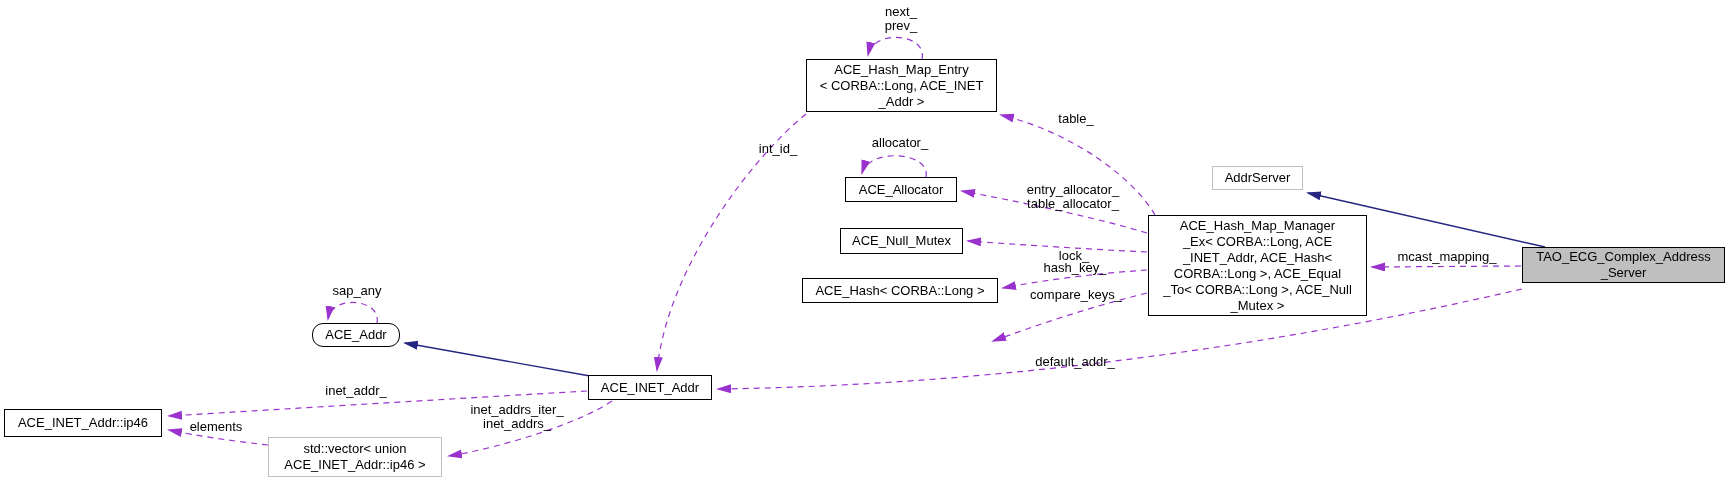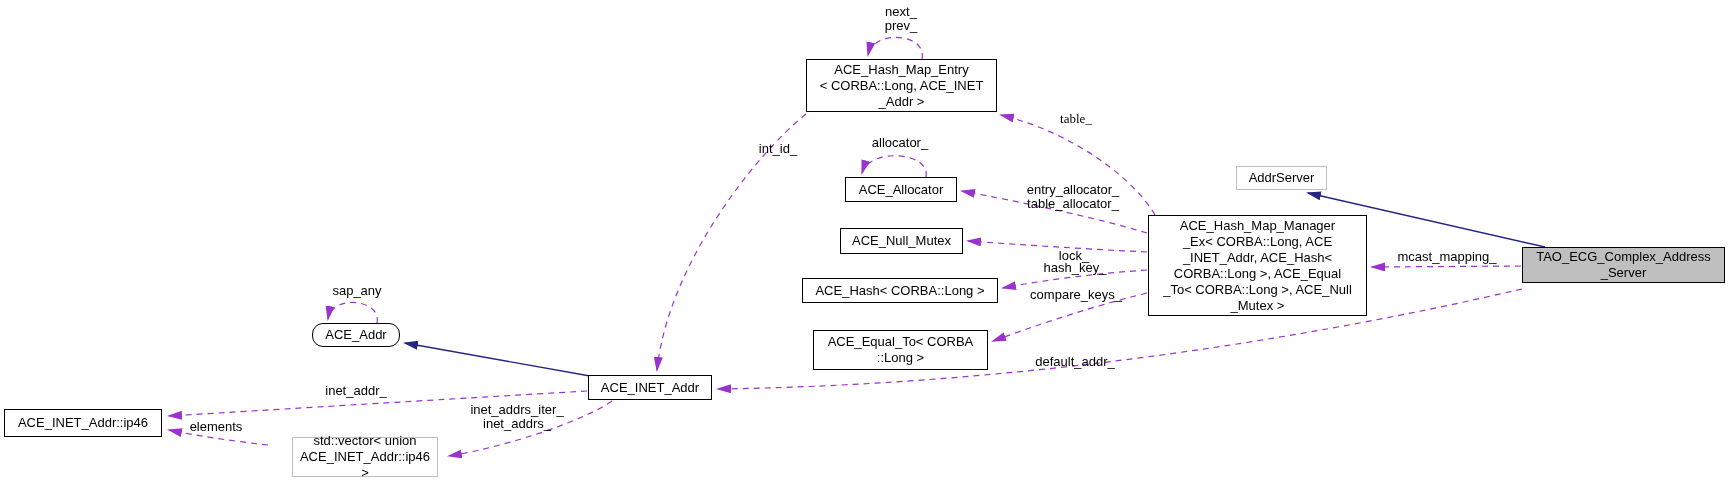--- a/index.html
+++ b/index.html
@@ -17,21 +17,21 @@
     position:absolute;
     box-sizing:border-box;
     background:var(--node-fill,#fff);
     border:1px solid var(--node-border,#000);
     display:flex;align-items:center;justify-content:center;
     text-align:center;
     white-space:pre-line;
     line-height:16px;
     padding:1px 4px;
   }
-  .node.external{border-color:var(--external-node-border,#bfbfbf);margin-left:24px;}
+  .node.external{border-color:var(--external-node-border,#bfbfbf);}
   .node.current{background:var(--current-node-fill,#bfbfbf);border-width:1.5px;}
   .edge-label{
     position:absolute;
     transform:translate(-50%,-50%);
     white-space:pre-line;
     text-align:center;
     line-height:14px;
     pointer-events:none;
   }
   .usage-edge{stroke:var(--usage-edge,#9a32cd);stroke-width:1.2;fill:none;stroke-dasharray:6 5;}
@@ -74,47 +74,45 @@
   <div class="node" style="left:806px;top:59px;width:191px;height:53px;">ACE_Hash_Map_Entry
 &lt; CORBA::Long, ACE_INET
 _Addr &gt;</div>
 
   <div class="node" style="left:845px;top:177px;width:112px;height:25px;">ACE_Allocator</div>
 
   <div class="node" style="left:840px;top:228px;width:123px;height:26px;">ACE_Null_Mutex</div>
 
   <div class="node" style="left:802px;top:278px;width:196px;height:25px;">ACE_Hash&lt; CORBA::Long &gt;</div>
 
-  <div class="node" style="left:813px;top:330px;width:175px;height:40px;">ACE_Equal_To&lt; CORBA
-::Long &gt;</div>
 
   <div class="node external" style="left:1212px;top:166px;width:91px;height:24px;">AddrServer</div>
 
   <div class="node" style="left:1148px;top:215px;width:219px;height:101px;">ACE_Hash_Map_Manager
 _Ex&lt; CORBA::Long, ACE
 _INET_Addr, ACE_Hash&lt;
 CORBA::Long &gt;, ACE_Equal
 _To&lt; CORBA::Long &gt;, ACE_Null
 _Mutex &gt;</div>
 
   <div class="node current" style="left:1522px;top:247px;width:203px;height:36px;">TAO_ECG_Complex_Address
 _Server</div>
 
   <div class="node" style="left:312px;top:323px;width:88px;height:24px;border-radius:11px;">ACE_Addr</div>
 
   <div class="node" style="left:588px;top:375px;width:124px;height:25px;">ACE_INET_Addr</div>
 
   <div class="node" style="left:4px;top:409px;width:158px;height:28px;">ACE_INET_Addr::ip46</div>
 
-  <div class="node external" style="left:268px;top:437px;width:146px;height:40px;">std::vector&lt; union
+  <div class="node external" style="left:268px;top:437px;width:174px;height:40px;">std::vector&lt; union
 ACE_INET_Addr::ip46 &gt;</div>
 
   <div class="edge-label" style="left:901px;top:19px;">next_
 prev_</div>
-  <div class="edge-label" style="left:1076px;top:119px;font-family:Liberation Serif, serif;">table_</div>
+  <div class="edge-label" style="left:1076px;top:119px;">table_</div>
   <div class="edge-label" style="left:900px;top:143px;">allocator_</div>
   <div class="edge-label" style="left:761px;top:149px;padding-left:34px;">int_id_</div>
   <div class="edge-label" style="left:1073px;top:197px;">entry_allocator_
 table_allocator_</div>
   <div class="edge-label" style="left:1074px;top:244px;margin-top:12px;">lock_</div>
   <div class="edge-label" style="left:1075px;top:268px;">hash_key_</div>
   <div class="edge-label" style="left:1076px;top:295px;">compare_keys_</div>
   <div class="edge-label" style="left:1447px;top:257px;">mcast_mapping_</div>
   <div class="edge-label" style="left:1075px;top:362px;">default_addr_</div>
   <div class="edge-label" style="left:357px;top:291px;">sap_any</div>

